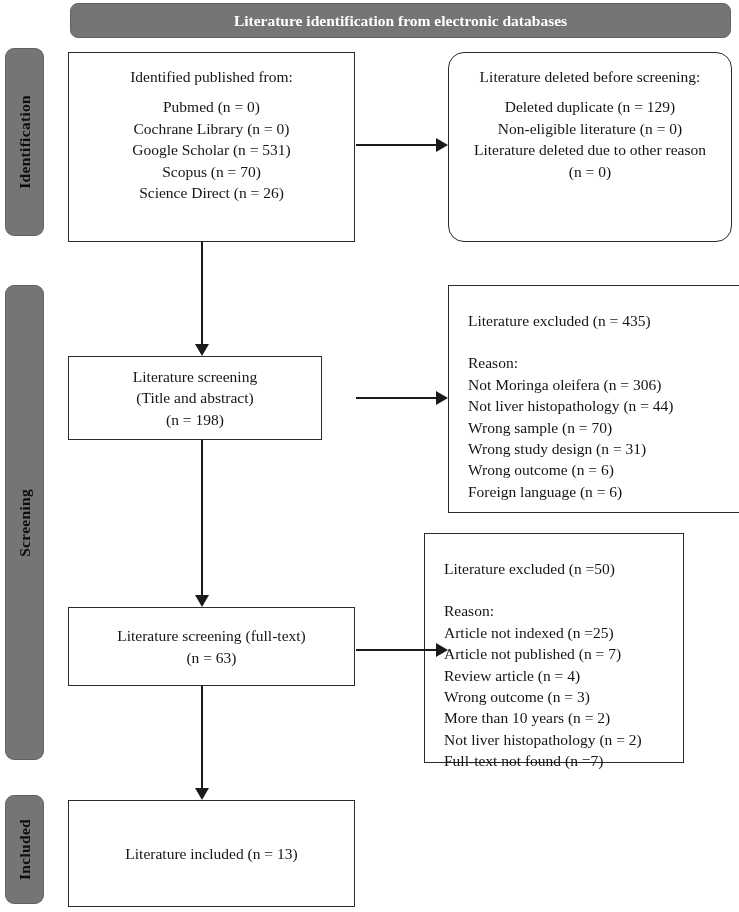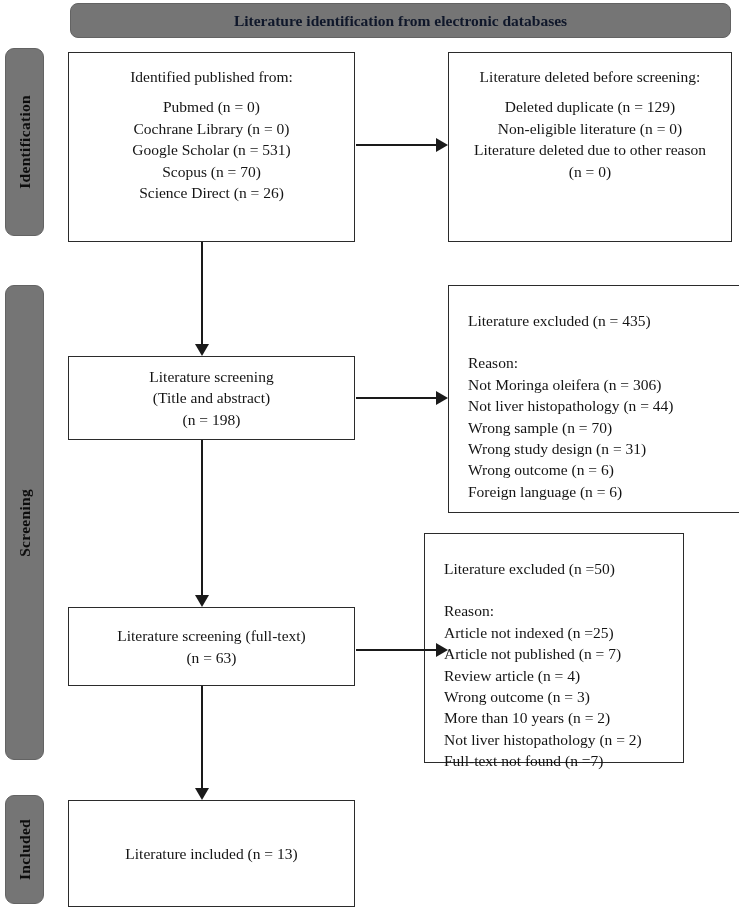--- a/index.html
+++ b/index.html
@@ -24,21 +24,21 @@
     border: 1px solid #636363;
     border-radius: 8px;
     box-sizing: border-box;
     display: flex;
     align-items: center;
     justify-content: center;
   }
   .title-bar span {
     font-size: 15.5px;
     font-weight: 600;
-    color: #0f172a;
+    color: #ffffff;
   }
   .stage-bar {
     position: absolute;
     left: 5px;
     width: 39px;
     background: #757575;
     border: 1px solid #636363;
     border-radius: 9px;
     box-sizing: border-box;
     display: flex;
@@ -134,28 +134,28 @@
 
   <div class="box box-center pad-top" style="left:68px; top:52px; width:287px; height:190px;">
     <div class="box-title-gap">Identified published from:</div>
     <div>Pubmed (n = 0)</div>
     <div>Cochrane Library (n = 0)</div>
     <div>Google Scholar (n = 531)</div>
     <div>Scopus (n = 70)</div>
     <div>Science Direct (n = 26)</div>
   </div>
 
-  <div class="box box-center pad-top" style="left:448px; top:52px; width:284px; height:190px; padding-left:24px; padding-right:24px;">
+  <div class="box box-center pad-top" style="left:448px; top:52px; width:284px; height:190px; padding-left:24px; padding-right:24px;border-radius:16px;">
     <div class="box-title-gap">Literature deleted before screening:</div>
     <div>Deleted duplicate (n = 129)</div>
     <div>Non-eligible literature (n = 0)</div>
     <div>Literature deleted due to other reason (n = 0)</div>
   </div>
 
-  <div class="box box-center v-center" style="left:68px; top:356px; width:287px; height:84px;">
+  <div class="box box-center v-center" style="left:68px; top:356px; width:254px; height:84px;">
     <div>Literature screening</div>
     <div>(Title and abstract)</div>
     <div>(n = 198)</div>
   </div>
 
   <div class="box box-left excl-pad" style="left:448px; top:285px; width:296px; height:228px;">
     <div>Literature excluded (n = 435)</div>
     <div class="reason-head">Reason:</div>
     <div>Not Moringa oleifera (n = 306)</div>
     <div>Not liver histopathology (n = 44)</div>

